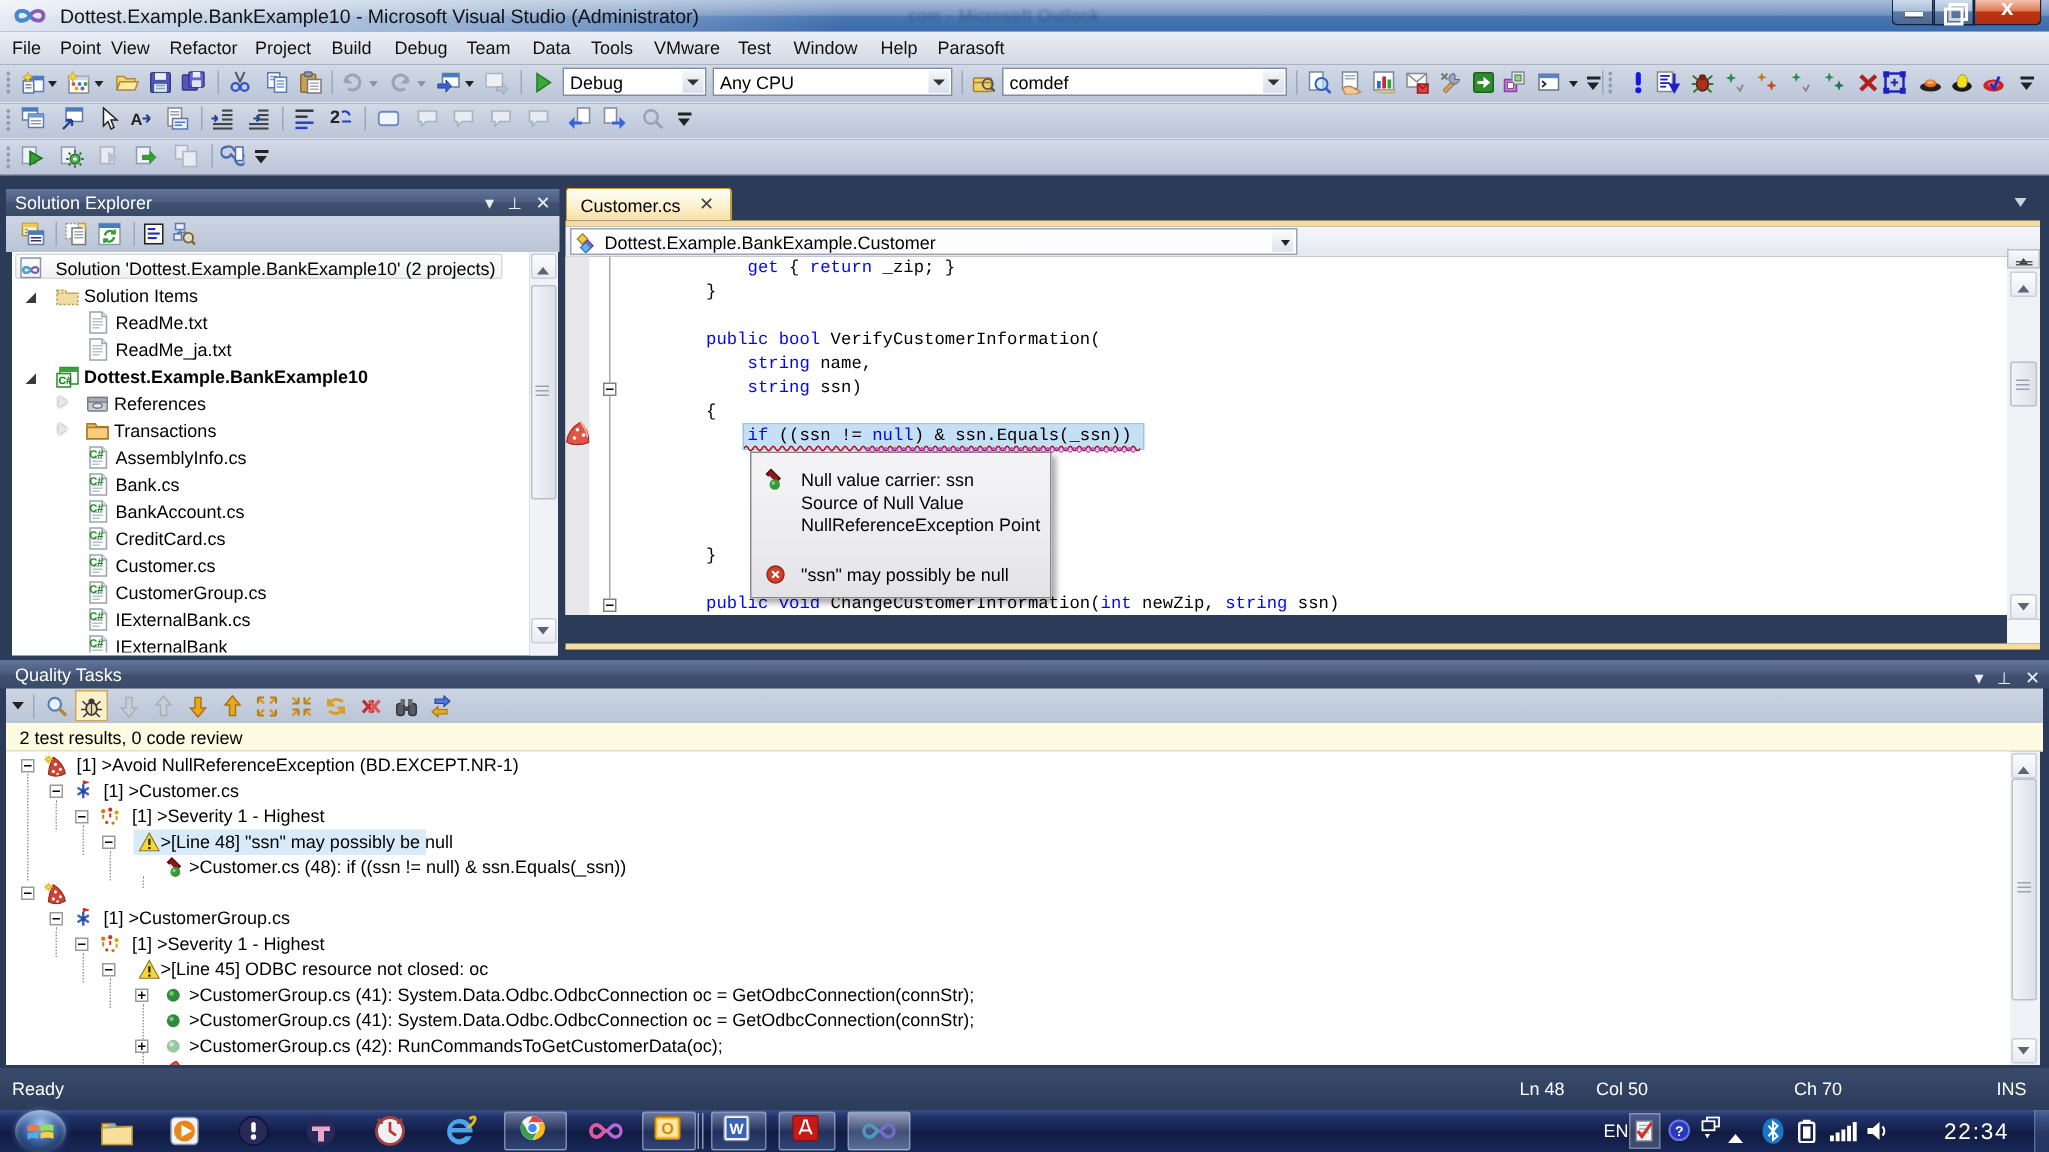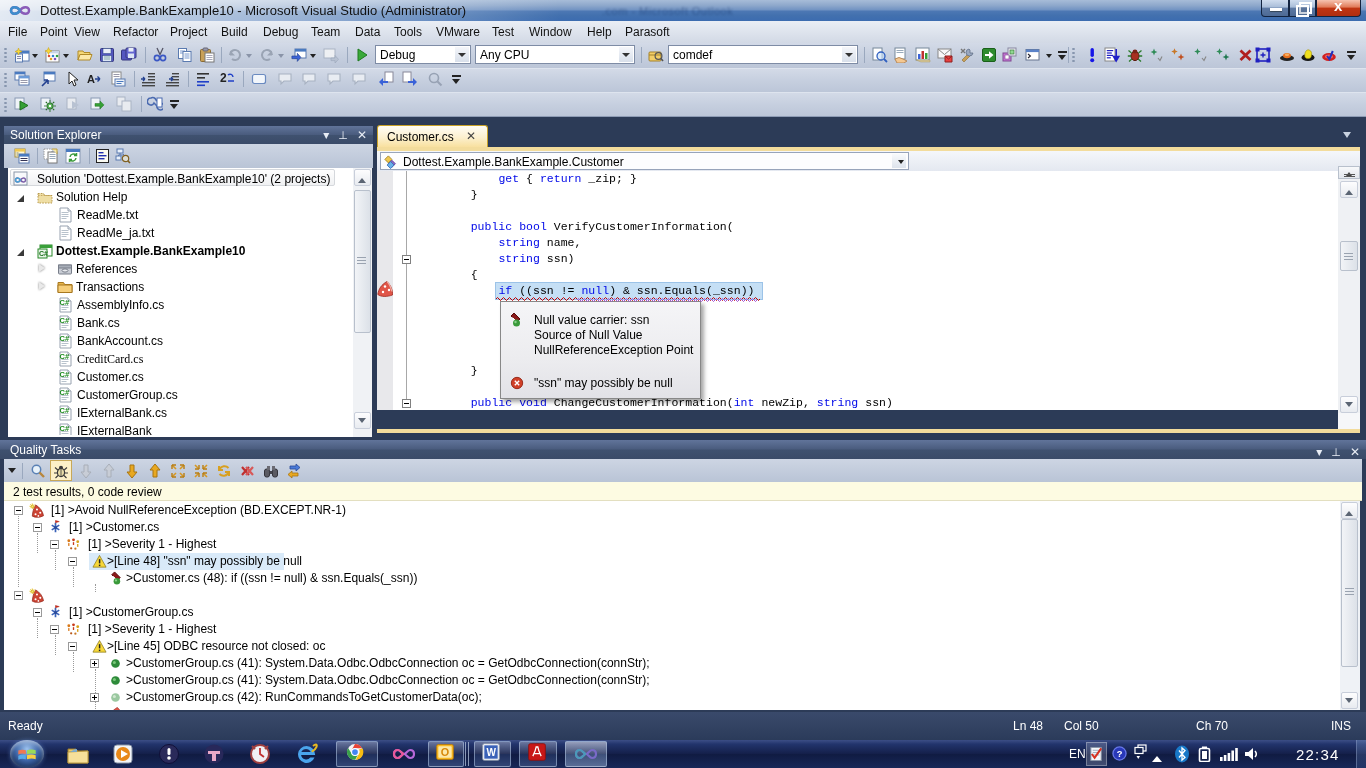--- a/index.html
+++ b/index.html
@@ -495,21 +495,21 @@
       <rect x="1" y="1" width="13" height="13" fill="#F8F9FB" stroke="#8A96A8"></rect>
       <path d="M7.5 9 C6 6.5 2.5 6.2 2.5 9 C2.5 11.8 6 11.5 7.5 9 C9 6.5 12.5 6.2 12.5 9 C12.5 11.8 9 11.5 7.5 9z" fill="none" stroke="#7B5EA7" stroke-width="1.5"></path>
       <path d="M7.5 9 C6 6.5 2.5 6.2 2.5 9 C2.5 11.8 6 11.5 7.5 9" fill="none" stroke="#49A3D5" stroke-width="1.5"></path>
     </svg>
     <div class="trow" style="left:29px;top:2px;">Solution 'Dottest.Example.BankExample10' (2 projects)</div>
     <div class="abs" style="left:9px;top:27px;width:0;height:0;border-left:7px solid transparent;border-bottom:7px solid #3A3A3A"></div>
     <svg class="abs" style="left:29px;top:21px" width="16" height="16" viewBox="0 0 16 16">
       <path d="M1 4.5 h5.5 l1.2 2 H15 v7.5 H1z" fill="#EFDEA4" stroke="#B89A50" stroke-dasharray="1.6 1.2"></path>
       <path d="M1 6.5 H15" stroke="#C8AA60" stroke-dasharray="1.6 1.2"></path>
     </svg>
-    <div class="trow" style="left:48px;top:20px;">Solution Help</div>
+    <div class="trow" style="left:48px;top:20px;">Solution Items</div>
     <svg class="abs" style="left:49px;top:39px" width="16" height="16" viewBox="0 0 16 16">
       <path d="M3 1 h8 l3 3 v11 H3z" fill="#fff" stroke="#98A2B0"></path>
       <path d="M11 1 l0 3 3 0" fill="#E8ECF0" stroke="#98A2B0"></path>
       <rect x="4.5" y="5" width="7" height="1" fill="#B8C2CC"></rect>
       <rect x="4.5" y="7" width="7" height="1" fill="#B8C2CC"></rect>
       <rect x="4.5" y="9" width="7" height="1" fill="#B8C2CC"></rect>
       <rect x="4.5" y="11" width="5" height="1" fill="#B8C2CC"></rect>
     </svg>
     <div class="trow" style="left:69px;top:38px;">ReadMe.txt</div>
     <svg class="abs" style="left:49px;top:57px" width="16" height="16" viewBox="0 0 16 16">
@@ -570,21 +570,21 @@
     </svg>
     <div class="trow" style="left:69px;top:164px;">BankAccount.cs</div>
     <svg class="abs" style="left:49px;top:183px" width="16" height="16" viewBox="0 0 16 16">
       <path d="M3 1 h8 l3 3 v11 H3z" fill="#fff" stroke="#98A2B0"></path>
       <path d="M11 1 l0 3 3 0" fill="#E8ECF0" stroke="#98A2B0"></path>
       <rect x="4.5" y="8" width="7" height="1" fill="#B8C2CC"></rect>
       <rect x="4.5" y="10" width="7" height="1" fill="#B8C2CC"></rect>
       <rect x="4.5" y="12" width="5" height="1" fill="#B8C2CC"></rect>
       <text x="2.5" y="8" font-size="7.5" font-weight="bold" fill="#1A8A1A" font-family="Liberation Sans">C#</text>
     </svg>
-    <div class="trow" style="left:69px;top:182px;font-family:Liberation Serif, serif;">CreditCard.cs</div>
+    <div class="trow" style="left:69px;top:182px;">CreditCard.cs</div>
     <svg class="abs" style="left:49px;top:201px" width="16" height="16" viewBox="0 0 16 16">
       <path d="M3 1 h8 l3 3 v11 H3z" fill="#fff" stroke="#98A2B0"></path>
       <path d="M11 1 l0 3 3 0" fill="#E8ECF0" stroke="#98A2B0"></path>
       <rect x="4.5" y="8" width="7" height="1" fill="#B8C2CC"></rect>
       <rect x="4.5" y="10" width="7" height="1" fill="#B8C2CC"></rect>
       <rect x="4.5" y="12" width="5" height="1" fill="#B8C2CC"></rect>
       <text x="2.5" y="8" font-size="7.5" font-weight="bold" fill="#1A8A1A" font-family="Liberation Sans">C#</text>
     </svg>
     <div class="trow" style="left:69px;top:200px;">Customer.cs</div>
     <svg class="abs" style="left:49px;top:219px" width="16" height="16" viewBox="0 0 16 16">
@@ -629,21 +629,21 @@
 <div class="abs" id="tab1">
       <span style="position:absolute;left:9px;top:4px;font-size:12px">Customer.cs</span>
       <span style="position:absolute;left:88px;top:3px;font-size:12px;color:#444">✕</span>
     </div>
 <div class="abs" style="left:966px;top:7px;width:0;height:0;border:4.5px solid transparent;border-top:6px solid #C9D2E0"></div>
 <div class="abs" id="edyellow"></div>
 <div class="abs" id="ednav"></div>
 <div class="abs" id="edbody"></div>
 <div class="abs" id="edmargin"></div>
 
-<div class="abs navcombo" style="left:3px;width:529px">
+<div class="abs navcombo" style="left:3px;width:485px">
  <svg class="abs" style="left:3px;top:2px" width="14" height="14" viewBox="0 0 16 16">
         <path d="M5 1 L9 5 L5 9 L1 5z" fill="#F0C850" stroke="#A08020"></path>
         <path d="M9 6 L13 10 L9 14 L5 10z" fill="#8A6AC8" stroke="#5A3A98"></path>
         <path d="M9 6 L13 10 L9 14 L5 10z" fill="#6AB0E8" stroke="#3A70B8" transform="translate(-1.5,1.5)"></path>
       </svg>
  <span style="position:absolute;left:22px;top:2px">Dottest.Example.BankExample.Customer</span>
  <span style="position:absolute;right:2px;top:1px;width:14px;height:14px;background:linear-gradient(180deg,#F8FAFC,#DDE3EC)"></span>
  <span class="ddarr" style="right:4px;top:7px"></span>
 </div>
 

